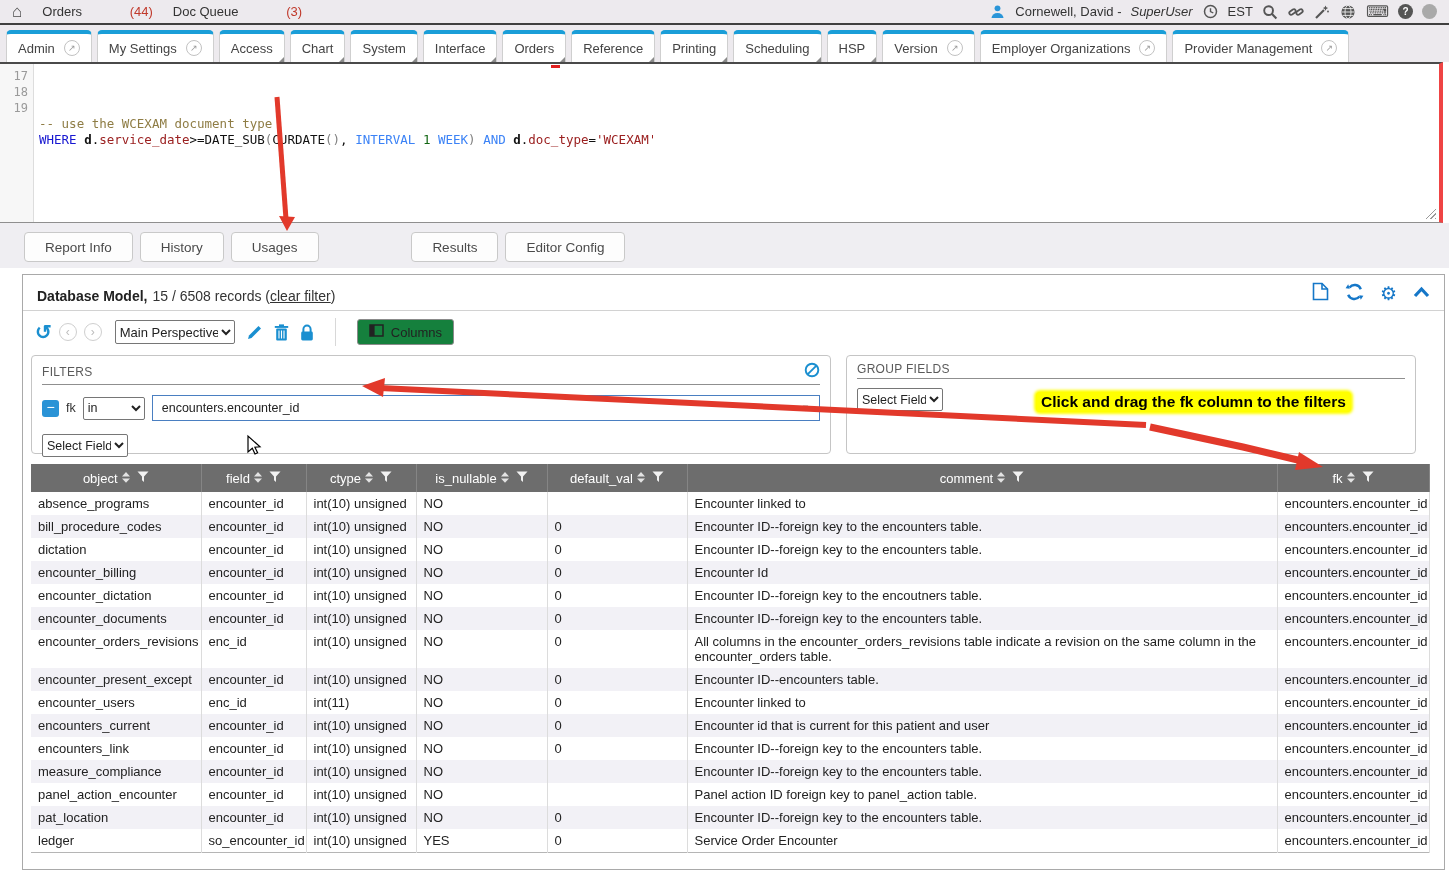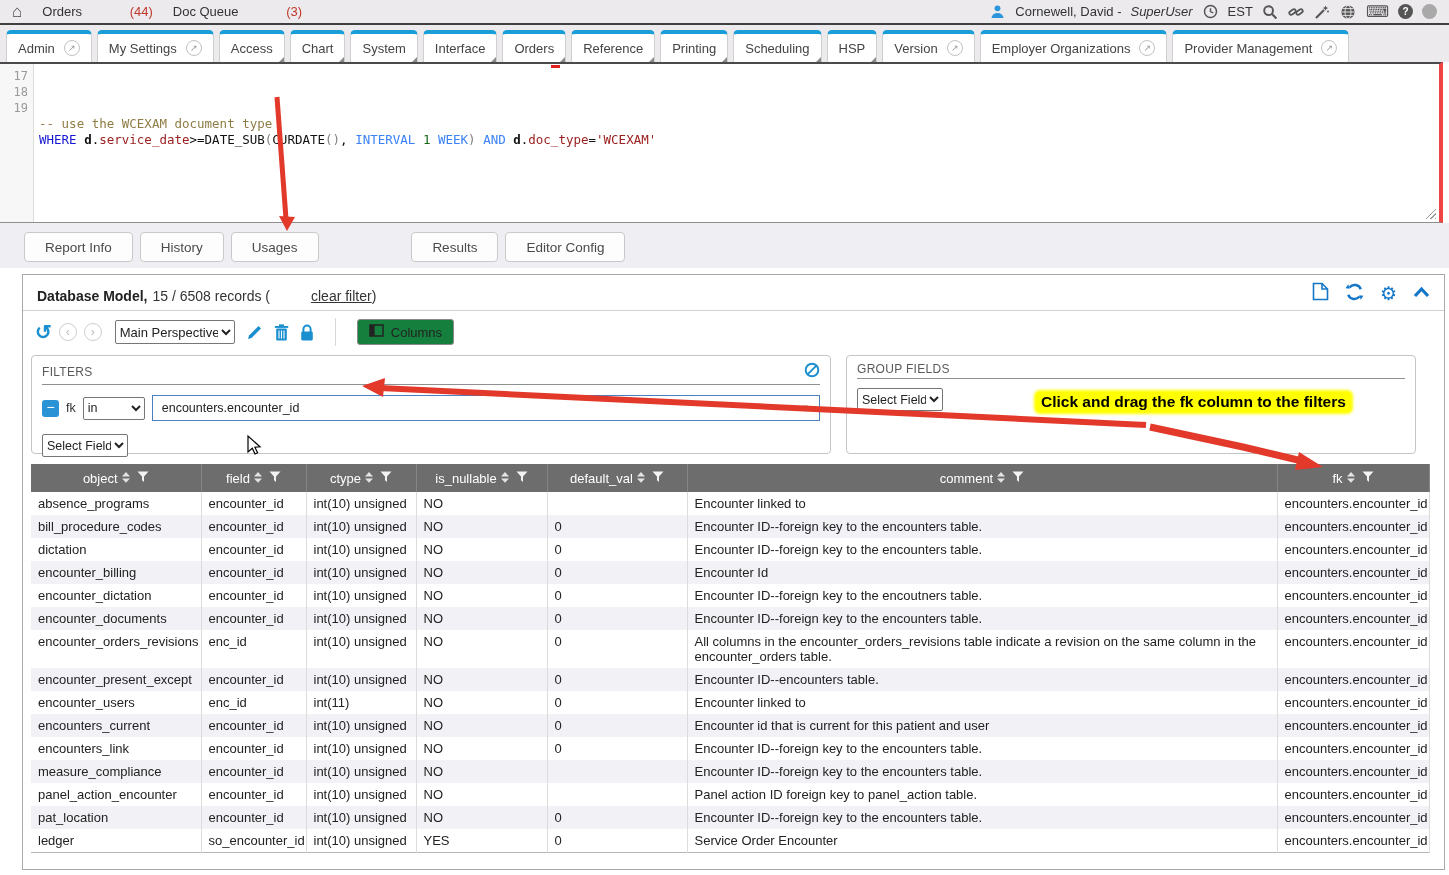--- a/index.html
+++ b/index.html
@@ -88,21 +88,21 @@
   
   .panel {
     margin:6px 4px 0 22px; border:1px solid #a9a9a9; background:#fff; height:596px; position:relative;
   }
   .panel-header {
     display:flex; align-items:flex-end; padding:7px 14px 6px 14px; border-bottom:1px solid #d2d2d2;
     font-size:14px;
   }
   .panel-title { font-weight:bold; color:#222; margin-right:5px; }
   .panel-records { color:#333; }
-  .clear-link { color:#333; text-decoration:underline; cursor:pointer;margin-left:41px; }
+  .clear-link { color:#333; text-decoration:underline; cursor:pointer; }
   .ph-icons { margin-left:auto; display:flex; align-items:center; gap:16px; color:#1577c8; }
   .gear-ch { font-size:19px; line-height:1; color:#1577c8; }
 
   .toolbar { display:flex; align-items:center; gap:7px; padding:7px 0 6px 12px; }
   .undo-ch { font-size:20px; font-weight:bold; color:#1a8fd0; line-height:1; cursor:pointer; }
   .circ-btn {
     width:18px; height:18px; border-radius:50%; border:1px solid #cfcfcf; background:#fff;
     color:#bdbdbd; font-size:12px; line-height:1; display:flex; align-items:center; justify-content:center; cursor:pointer;
   }
   select {

